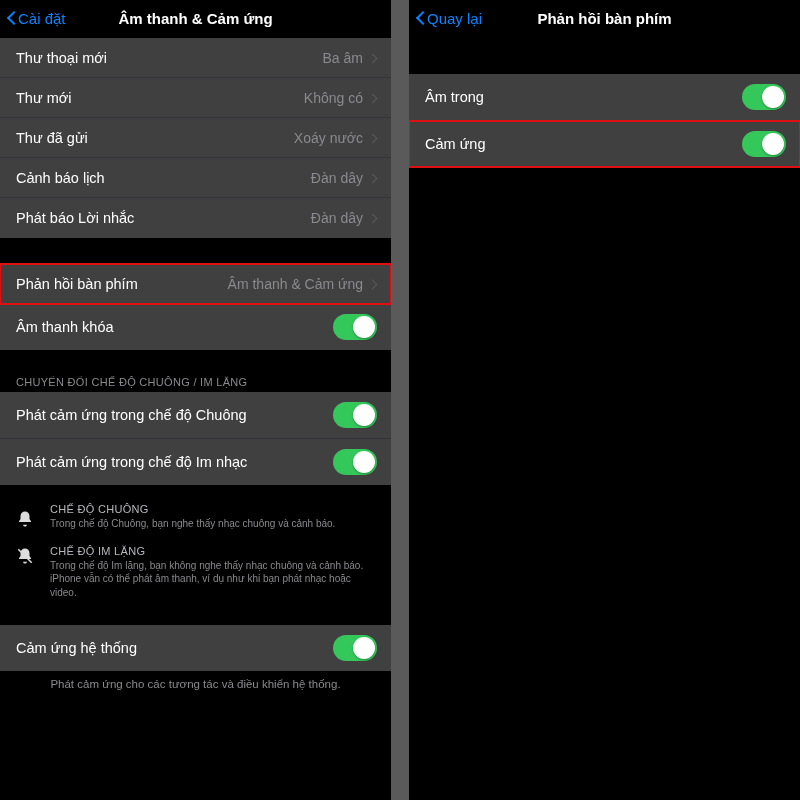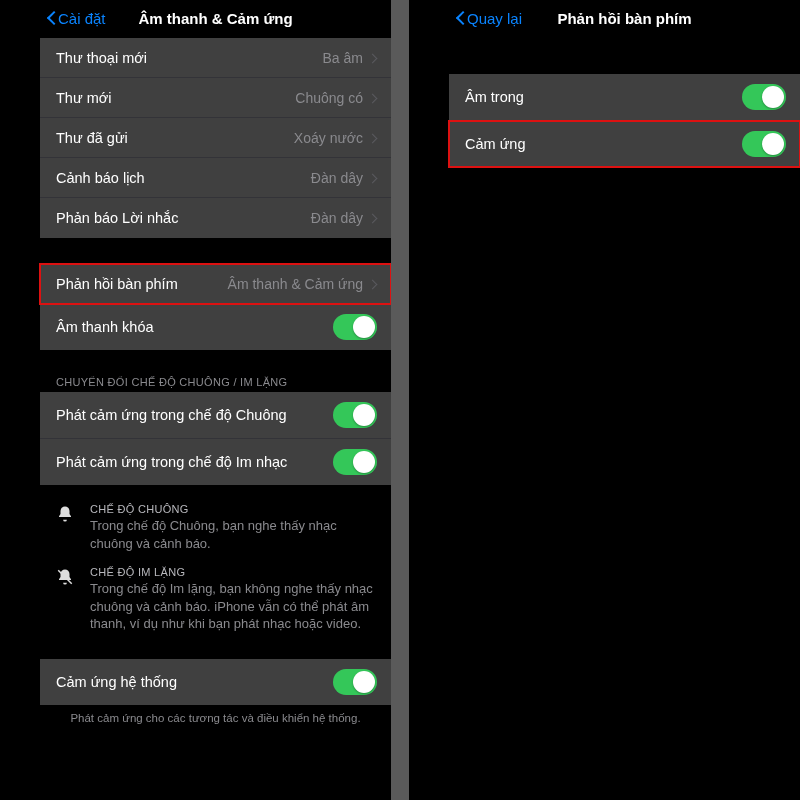--- a/index.html
+++ b/index.html
@@ -13,21 +13,20 @@
     padding: 0;
   }
   .phone {
     width: 391px;
     height: 800px;
     background: #000;
     overflow: hidden;
     position: relative;
     color: #fff;
     font-size: 14px;
-    padding-left: 40px;
   }
   .nav {
     display: flex;
     align-items: center;
     height: 36px;
     padding: 0 6px;
     position: relative;
   }
   .nav-back {
     color: #0a84ff;
@@ -133,21 +132,21 @@
     padding-top: 2px;
   }
   .info-text .info-title {
     font-size: 11px;
     color: #b8b8bd;
     text-transform: uppercase;
     letter-spacing: 0.3px;
     margin-bottom: 2px;
   }
   .info-text .info-desc {
-    font-size: 13px;
+    font-size: 10px;
     color: #8a8a8e;
     line-height: 1.35;
   }
   .footer-note {
     font-size: 11.5px;
     color: #8a8a8e;
     padding: 6px 16px 0;
     line-height: 1.35;
     text-align: center;
   }
@@ -166,35 +165,35 @@
   </div>
 
   <div class="group first">
     <div class="row">
       <span class="row-label">Thư thoại mới</span>
       <span class="row-value">Ba âm</span>
       <span class="chevron-right"></span>
     </div>
     <div class="row">
       <span class="row-label">Thư mới</span>
-      <span class="row-value">Chuông có</span>
+      <span class="row-value">Không có</span>
       <span class="chevron-right"></span>
     </div>
     <div class="row">
       <span class="row-label">Thư đã gửi</span>
       <span class="row-value">Xoáy nước</span>
       <span class="chevron-right"></span>
     </div>
     <div class="row">
       <span class="row-label">Cảnh báo lịch</span>
       <span class="row-value">Đàn dây</span>
       <span class="chevron-right"></span>
     </div>
     <div class="row">
-      <span class="row-label">Phản báo Lời nhắc</span>
+      <span class="row-label">Phát báo Lời nhắc</span>
       <span class="row-value">Đàn dây</span>
       <span class="chevron-right"></span>
     </div>
   </div>
 
   <div class="group" style="margin-top:26px;">
     <div class="row highlight">
       <span class="row-label">Phản hồi bàn phím</span>
       <span class="row-value">Âm thanh &amp; Cảm ứng</span>
       <span class="chevron-right"></span>
@@ -210,21 +209,21 @@
     <div class="row">
       <span class="row-label">Phát cảm ứng trong chế độ Chuông</span>
       <span class="toggle"></span>
     </div>
     <div class="row">
       <span class="row-label">Phát cảm ứng trong chế độ Im nhạc</span>
       <span class="toggle"></span>
     </div>
   </div>
 
-  <div class="info-block" style="margin-top:8px;">
+  <div class="info-block" style="margin-top:8px;align-items:flex-end;">
     <div class="info-icon">
       <svg class="bell-svg" viewBox="0 0 24 24">
           <path d="M12 2a6 6 0 0 0-6 6v4l-2 3v1h16v-1l-2-3V8a6 6 0 0 0-6-6zm0 20a2.5 2.5 0 0 0 2.5-2.5h-5A2.5 2.5 0 0 0 12 22z"></path>
         </svg>
     </div>
     <div class="info-text">
       <div class="info-title">CHẾ ĐỘ CHUÔNG</div>
       <div class="info-desc">Trong chế độ Chuông, bạn nghe thấy nhạc chuông và cảnh báo.</div>
     </div>
   </div>

